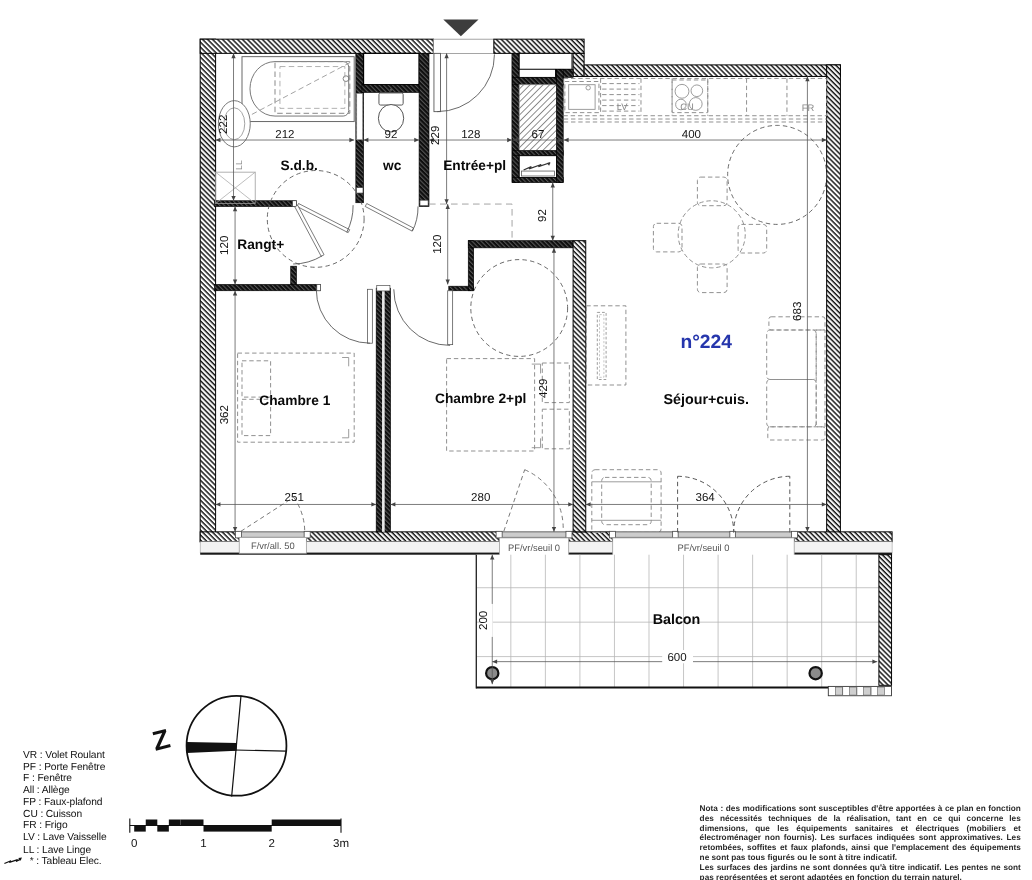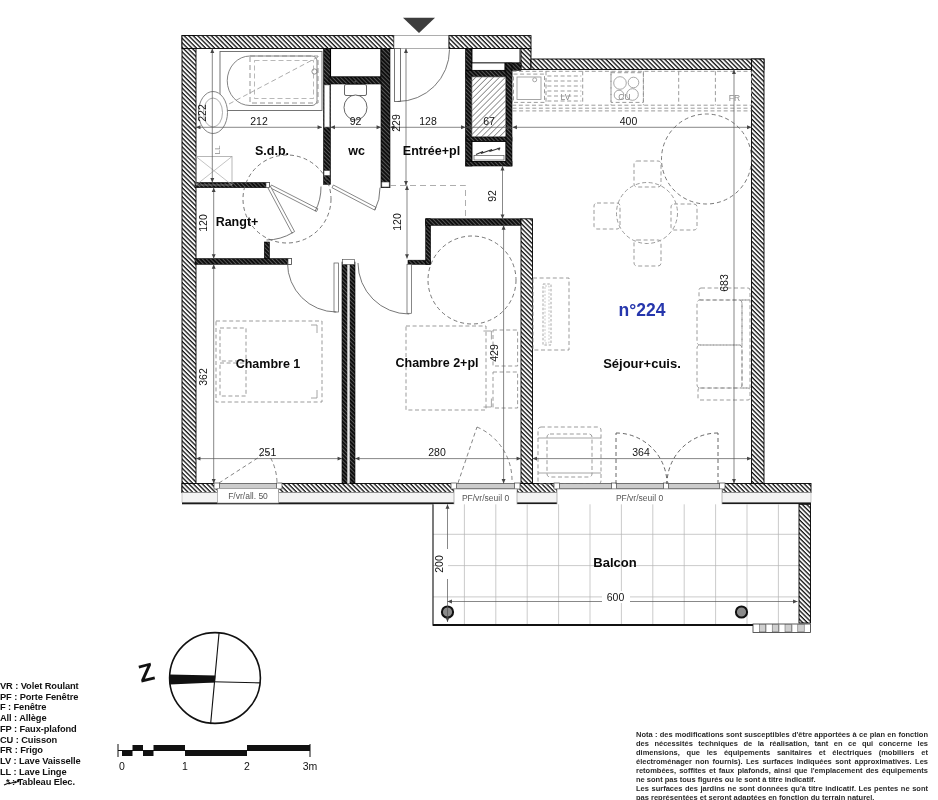--- a/index.html
+++ b/index.html
@@ -8,21 +8,21 @@
 .lbl{font:bold 12.5px "Liberation Sans",sans-serif;fill:#0a0a0a;}
 .dimt{font:10.5px "Liberation Sans",sans-serif;fill:#141414;}
 .gt{font:8px "Liberation Sans",sans-serif;fill:#8a8a8a;}
 .wt{font:8.5px "Liberation Sans",sans-serif;fill:#555;}
 .fur{fill:none;stroke:#909090;stroke-width:0.9;stroke-dasharray:4 2.6;}
 .furs{fill:none;stroke:#909090;stroke-width:0.8;}
 .arc{fill:none;stroke:#555;stroke-width:0.8;}
 .dasharc{fill:none;stroke:#555;stroke-width:0.8;stroke-dasharray:4 3;}
 .dim{stroke:#555;stroke-width:0.7;}
 #nota{position:absolute;left:636px;top:730px;width:292px;font-size:7.5px;line-height:9.05px;color:#2a2a2a;text-align:justify;font-weight:bold;}
-#legend{position:absolute;left:0;top:681px;font-weight:bold;font-size:9.3px;line-height:10.7px;color:#111;letter-spacing:-0.1px;}
+#legend{position:absolute;left:21px;top:681px;font-weight:normal;font-size:9.3px;line-height:10.7px;color:#111;letter-spacing:-0.1px;}
 </style>
 </head>
 <body>
 <div id="page">
 <svg width="938" height="800" viewBox="0 0 938 800">
 <defs>
 <pattern id="hx" width="3.2" height="3.2" patternUnits="userSpaceOnUse" patternTransform="rotate(45)">
 <rect width="3.2" height="3.2" fill="#fafafa"></rect>
           <rect width="3.2" height="1.3" fill="#131313"></rect>
 </pattern>

